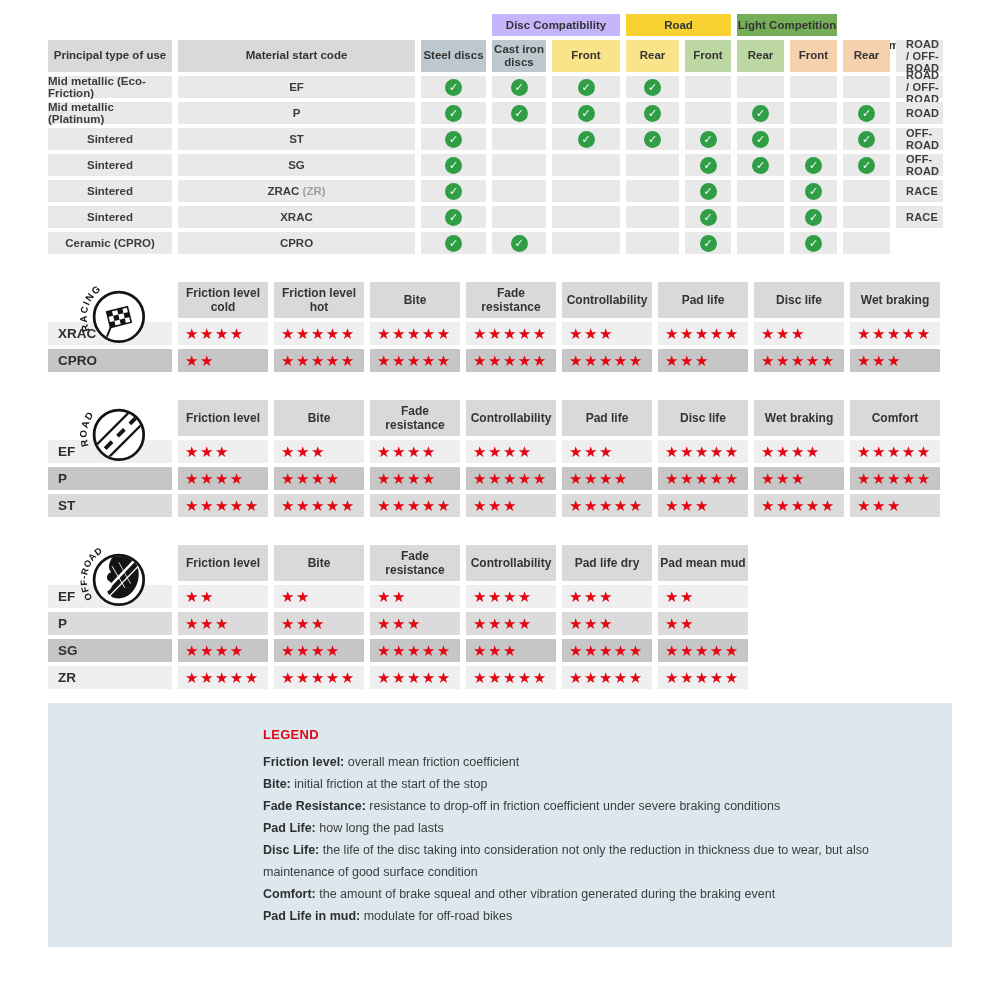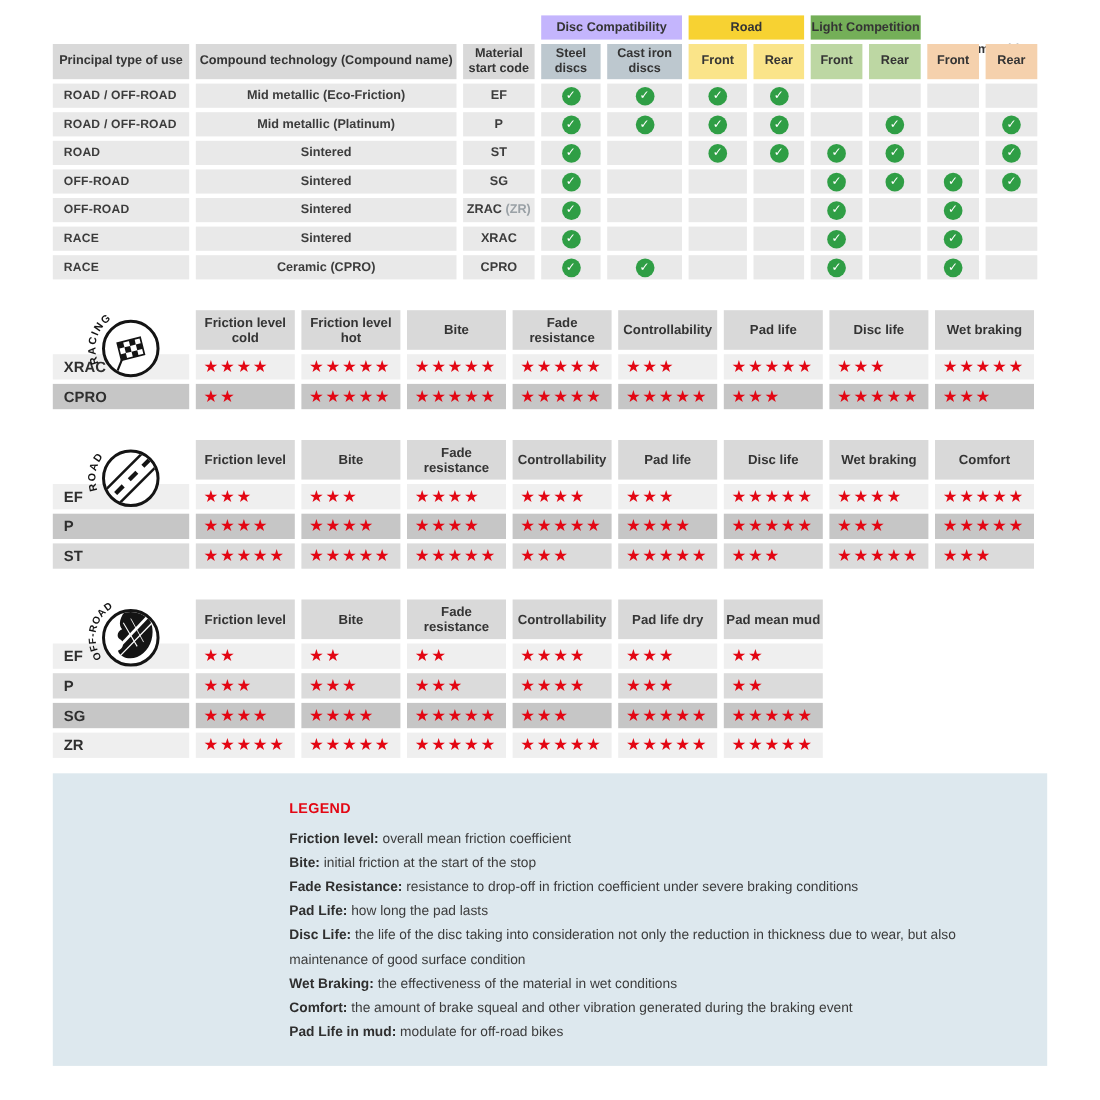--- a/index.html
+++ b/index.html
@@ -65,21 +65,20 @@
 <div class="page">
 
   <section>
     <div class="cgrid" id="cgrid">
         <div class="cg-spacer" style="grid-column: 1 / span 3;"></div>
         <div class="cg-ghead" style="background: #c4b5fd;">Disc Compatibility</div>
         <div class="cg-ghead" style="background: rgb(247, 210, 50);">Road</div>
         <div class="cg-ghead" style="background: rgb(116, 175, 88);">Light Competition</div>
         <div class="cg-ghead" style="background: rgb(235, 158, 97); margin-top: 31px;">PRO Competition</div>
         <div class="cg-mhead">Principal type of use</div>
-        <div class="cg-mhead">Compound technology (Compound name)</div>
         <div class="cg-mhead">Material start code</div>
         <div class="cg-shead" style="background: rgb(189, 200, 207);">Steel discs</div>
         <div class="cg-shead" style="background: rgb(189, 200, 207);">Cast iron discs</div>
         <div class="cg-shead" style="background: rgb(250, 228, 137);">Front</div>
         <div class="cg-shead" style="background: rgb(250, 228, 137);">Rear</div>
         <div class="cg-shead" style="background: rgb(189, 215, 163);">Front</div>
         <div class="cg-shead" style="background: rgb(189, 215, 163);">Rear</div>
         <div class="cg-shead" style="background: rgb(245, 209, 173);">Front</div>
         <div class="cg-shead" style="background: rgb(245, 209, 173);">Rear</div>
         <div class="cg-cell cg-use">ROAD / OFF-ROAD</div>
@@ -549,19 +548,18 @@
   </section>
 
   <section class="legend">
     <div class="legend-title">LEGEND</div>
     <div id="legend-items">
         <div class="legend-line"><span class="lg-term">Friction level: </span><span class="lg-desc">overall mean friction coefficient</span></div>
         <div class="legend-line"><span class="lg-term">Bite: </span><span class="lg-desc">initial friction at the start of the stop</span></div>
         <div class="legend-line"><span class="lg-term">Fade Resistance: </span><span class="lg-desc">resistance to drop-off in friction coefficient under severe braking conditions</span></div>
         <div class="legend-line"><span class="lg-term">Pad Life: </span><span class="lg-desc">how long the pad lasts</span></div>
         <div class="legend-line"><span class="lg-term">Disc Life: </span><span class="lg-desc">the life of the disc taking into consideration not only the reduction in thickness due to wear, but also maintenance of good surface condition</span></div>
-        <div class="legend-line"><span class="lg-term">Wet Braking: </span><span class="lg-desc">the effectiveness of the material in wet conditions</span></div>
         <div class="legend-line"><span class="lg-term">Comfort: </span><span class="lg-desc">the amount of brake squeal and other vibration generated during the braking event</span></div>
         <div class="legend-line"><span class="lg-term">Pad Life in mud: </span><span class="lg-desc">modulate for off-road bikes</span></div>
       </div>
   </section>
 
 </div>
 
 </body></html>

